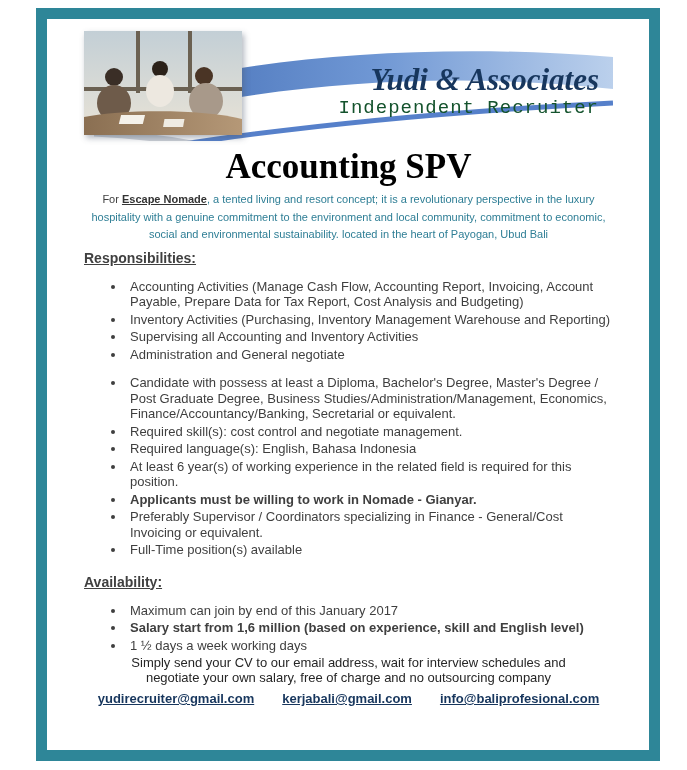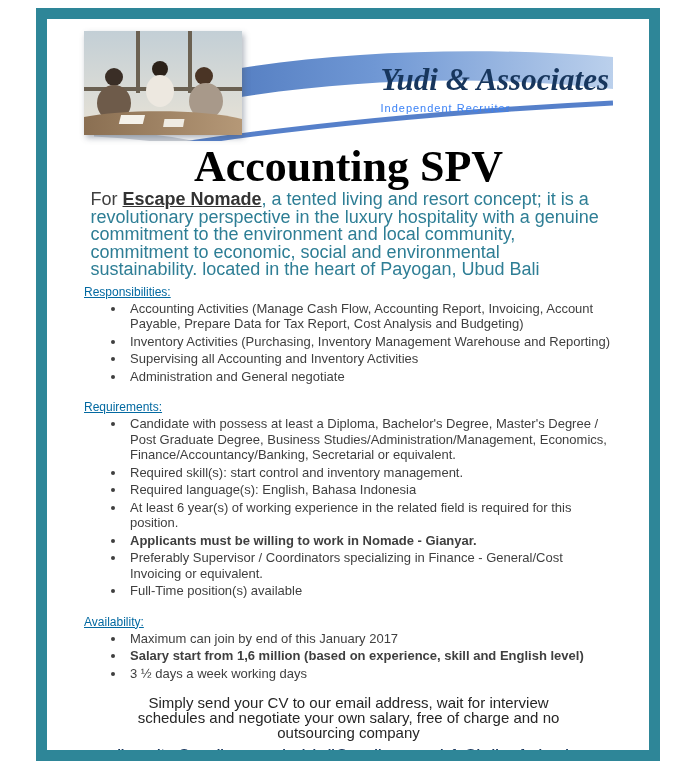--- a/index.html
+++ b/index.html
@@ -26,69 +26,69 @@
   }
 
   
   .header-graphic { position:relative; height:112px; margin-bottom:2px; }
   .swoosh { position:absolute; inset:0; width:100%; height:100%; }
   .photo {
     position:absolute; left:0; top:2px; width:158px; height:104px;
     box-shadow:2px 3px 6px rgba(80,90,110,.45);
     overflow:hidden;
   }
-  .brand { position:absolute; right:4px; top:34px; text-align:left; z-index:3; }
+  .brand { position:absolute; right:14px; top:34px; text-align:right; z-index:3; }
   .brand-name {
     font-family:"Liberation Serif", serif;
     font-style:italic; font-weight:bold;
     font-size:31px; line-height:34px;
     color:#17365D;
   }
   .brand-tagline {
-    font-family:Liberation Sans, sans-serif;
-    font-size:11px; line-height:22px;
-    color:#3b82f6; letter-spacing:1px;
+    font-family:Liberation Mono, monospace;
+    font-size:19px; line-height:22px;
+    color:#14532d; letter-spacing:1px;
   }
 
   
   .title {
     font-family:"Liberation Serif", serif;
-    font-weight:bold; font-size:44px; line-height:44px;
+    font-weight:bold; font-size:35px; line-height:44px;
     text-align:center; color:#000;
     margin:4px 0 2px;
   }
   .intro {
     width:516px; margin:0 auto 6px;
-    text-align:left;
-    font-size:18px; line-height:17.5px;
+    text-align:center;
+    font-size:11px; line-height:17.5px;
     color:#404040;
   }
   .company { font-weight:bold; text-decoration:underline; color:#333; }
   .intro-teal { color:#2E7E95; }
 
   
   .section-heading {
-    font-size:12px; font-weight:normal; text-decoration:underline;
-    color:#0369a1;
+    font-size:14px; font-weight:bold; text-decoration:underline;
+    color:#404040;
     margin:16px 0 0;
   }
   .section-heading.first { margin-top:2px; }
   .bullets {
-    margin:2px 0 0; padding-left:42px;
+    margin:13px 0 0; padding-left:42px;
     font-size:13px; line-height:15.5px; color:#3f3f3f;
     list-style:disc outside;
   }
   .bullets li { margin-bottom:2px; padding-left:4px; }
   .bullets li.bold { font-weight:bold; }
 
   
   .fine-print {
-    width:470px; margin:14px auto 6px;
+    width:470px; margin:2px auto 6px;
     text-align:center;
-    font-size:15px; line-height:15px;
+    font-size:13px; line-height:15px;
     color:#262626;
   }
   .emails {
     display:flex; justify-content:center; gap:28px;
     font-size:13px; font-weight:bold;
     margin-top:6px;
   }
   .email { color:#17365D; text-decoration:underline; cursor:pointer; }
 </style>
 </head>
@@ -154,36 +154,35 @@
   <p class="intro"><span>For </span><span class="company">Escape Nomade</span><span class="intro-teal">, a tented living and resort concept; it is a revolutionary perspective in the luxury hospitality with a genuine commitment to the environment and local community, commitment to economic, social and environmental sustainability. located in the heart of Payogan, Ubud Bali</span></p>
 
   <h2 class="section-heading first">Responsibilities:</h2>
   <ul class="bullets">
     <li>Accounting Activities (Manage Cash Flow, Accounting Report,  Invoicing, Account Payable, Prepare Data for Tax Report, Cost Analysis and Budgeting)</li>
     <li>Inventory Activities (Purchasing, Inventory Management Warehouse and Reporting)</li>
     <li>Supervising all Accounting and Inventory Activities</li>
     <li>Administration and General negotiate</li>
   </ul>
 
-  <h2 class="section-heading">Requirements:</h2>
   <ul class="bullets">
     <li>Candidate with possess at least a Diploma, Bachelor's Degree, Master's Degree / Post Graduate Degree, Business Studies/Administration/Management, Economics, Finance/Accountancy/Banking, Secretarial or equivalent.</li>
-    <li>Required skill(s): start control and inventory management.</li>
+    <li>Required skill(s): cost control and negotiate management.</li>
     <li>Required language(s): English, Bahasa Indonesia</li>
     <li>At least 6 year(s) of working experience in the related field is required for this position.</li>
     <li class="bold">Applicants must be willing to work in Nomade - Gianyar.</li>
     <li>Preferably Supervisor / Coordinators specializing in Finance - General/Cost Invoicing or equivalent.</li>
     <li>Full-Time position(s) available</li>
   </ul>
 
   <h2 class="section-heading">Availability:</h2>
   <ul class="bullets">
     <li>Maximum can join by end of this January 2017</li>
     <li class="bold">Salary start from 1,6 million (based on experience, skill and English level)</li>
-    <li>3 ½ days a week working days</li>
+    <li>1 ½ days a week working days</li>
   </ul>
 
   <p class="fine-print">Simply send your CV to our email address, wait for interview schedules and negotiate your own salary, free of charge and  no outsourcing company</p>
 
   <div class="emails">
     <a class="email">yudirecruiter@gmail.com</a>
     <a class="email">kerjabali@gmail.com</a>
     <a class="email">info@baliprofesional.com</a>
   </div>
 

